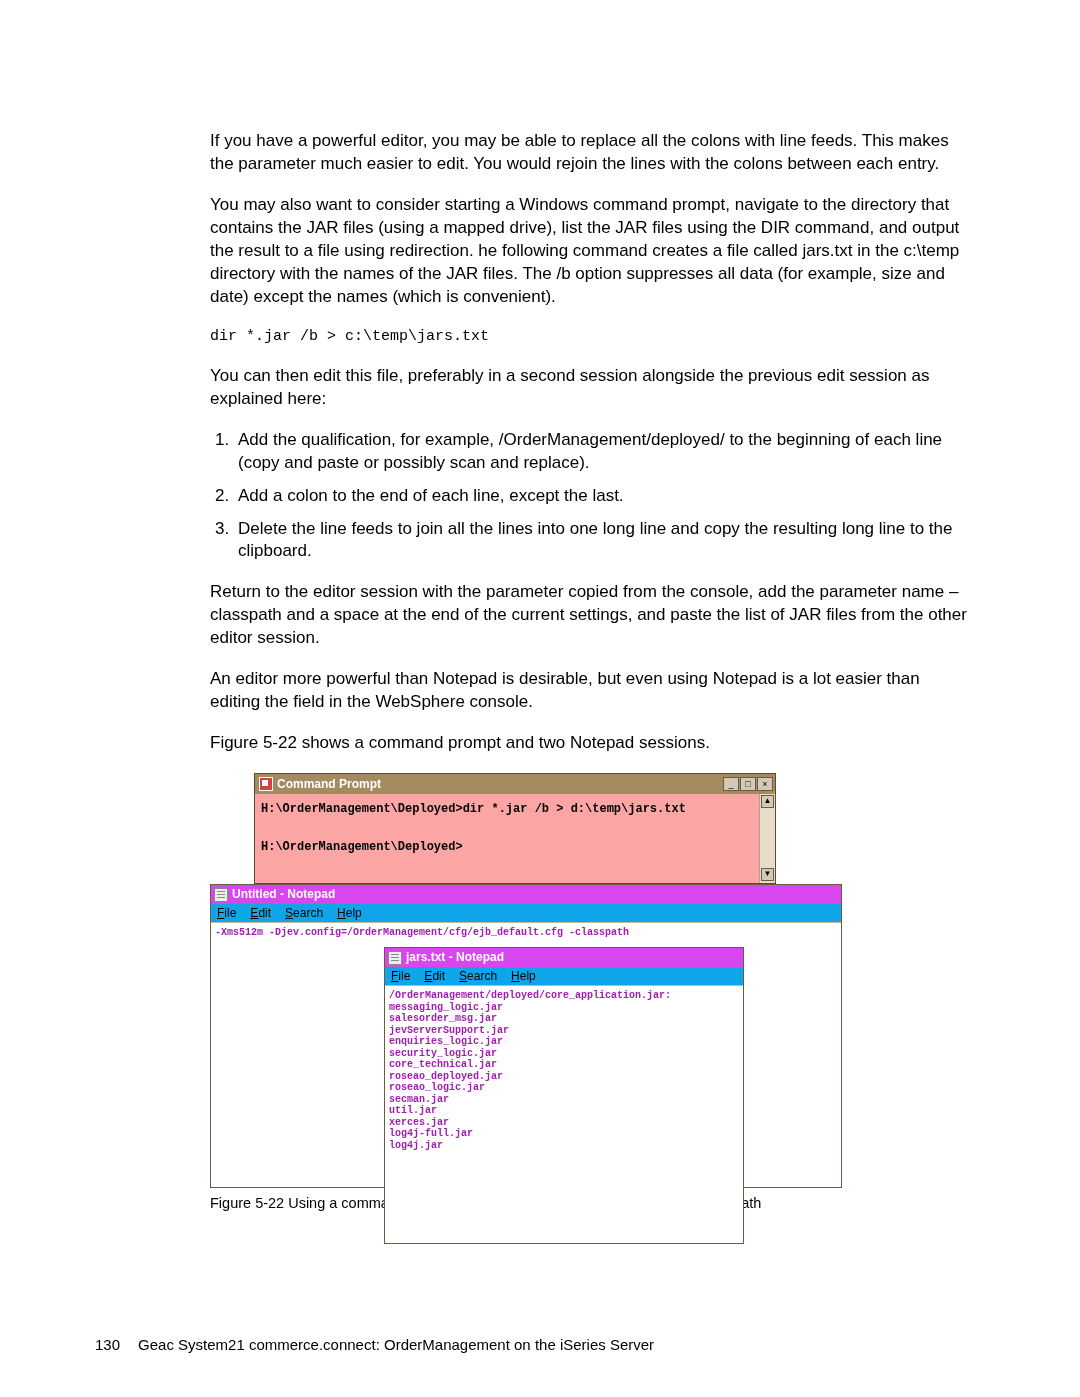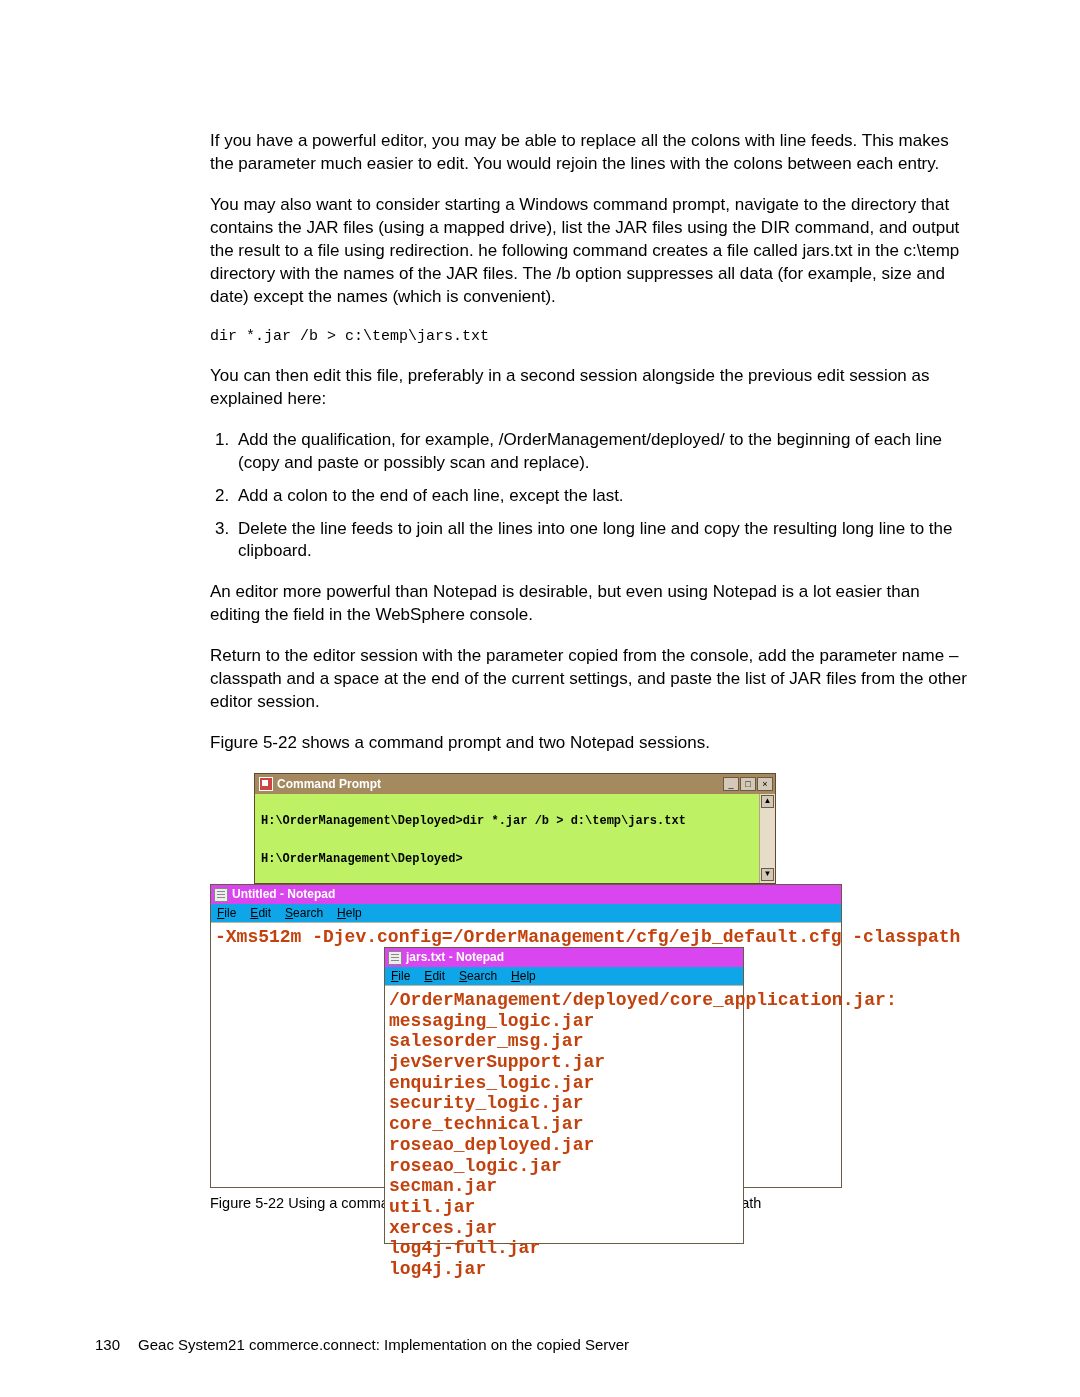--- a/index.html
+++ b/index.html
@@ -43,21 +43,21 @@
     height: 413px;
     margin: 18px 0 8px 0;
   }
   
   .cmd {
     position: absolute;
     left: 44px;
     top: 0;
     width: 522px;
     height: 111px;
-    background: #bef264;
+    background: #fca5a5;
     border: 1px solid #5e4a2e;
     box-sizing: border-box;
   }
   .cmd .titlebar {
     height: 20px;
     background: #a58a60;
     display: flex;
     align-items: center;
     justify-content: space-between;
     padding: 0 2px 0 4px;
@@ -98,21 +98,21 @@
     background: #d4c9b8;
     border: 1px solid #6a5c42;
     box-sizing: border-box;
     font-size: 9px;
     line-height: 12px;
     text-align: center;
     font-family: Arial, sans-serif;
     color: #000;
   }
   .cmd .body {
-    padding: 18px 6px;
+    padding: 6px 6px;
     font-family: "Courier New", Courier, monospace;
     font-size: 12px;
     font-weight: bold;
     line-height: 1.6;
     color: #000;
     white-space: pre;
   }
   .cmd .scroll {
     position: absolute;
     top: 20px;
@@ -192,25 +192,25 @@
   .np .menubar span {
     text-decoration: underline;
     text-decoration-color: transparent;
   }
   .np .menubar .u {
     text-decoration: underline;
   }
   .np .body {
     padding: 4px 4px;
     font-family: "Courier New", Courier, monospace;
-    font-size: 18px;
+    font-size: 10px;
     font-weight: bold;
     line-height: 1.15;
     white-space: pre;
-    color: #c2410c;
+    color: #a21caf;
   }
   .np1 {
     left: 0;
     top: 111px;
     width: 632px;
     height: 304px;
   }
   .np2 {
     left: 174px;
     top: 174px;
@@ -243,22 +243,22 @@
   <p class="para">You may also want to consider starting a Windows command prompt, navigate to the directory that contains the JAR files (using a mapped drive), list the JAR files using the DIR command, and output the result to a file using redirection. he following command creates a file called jars.txt in the c:\temp directory with the names of the JAR files. The /b option suppresses all data (for example, size and date) except the names (which is convenient).</p>
   <p class="mono">dir *.jar /b &gt; c:\temp\jars.txt</p>
   <p class="para">You can then edit this file, preferably in a second session alongside the previous edit session as explained here:</p>
 
   <ol class="steps">
     <li>Add the qualification, for example, /OrderManagement/deployed/ to the beginning of each line (copy and paste or possibly scan and replace).</li>
     <li>Add a colon to the end of each line, except the last.</li>
     <li>Delete the line feeds to join all the lines into one long line and copy the resulting long line to the clipboard.</li>
   </ol>
 
+  <p class="para">Return to the editor session with the parameter copied from the console, add the parameter name –classpath and a space at the end of the current settings, and paste the list of JAR files from the other editor session.</p>
   <p class="para">An editor more powerful than Notepad is desirable, but even using Notepad is a lot easier than editing the field in the WebSphere console.</p>
-  <p class="para">Return to the editor session with the parameter copied from the console, add the parameter name –classpath and a space at the end of the current settings, and paste the list of JAR files from the other editor session.</p>
   <p class="para">Figure 5-22 shows a command prompt and two Notepad sessions.</p>
 
   <div class="shot">
 
     <div class="cmd">
       <div class="titlebar">
         <div class="tl">
           <span class="ico"></span>
           <span class="ttxt">Command Prompt</span>
         </div>
@@ -317,16 +317,16 @@
 log4j-full.jar
 log4j.jar</div>
     </div>
 
   </div>
 
   <p class="caption">Figure 5-22   Using a command prompt and two Notepad sessions to edit the classpath</p>
 
   <div class="footer">
     <span class="pg">130</span>
-    <span>Geac System21 commerce.connect: Implementation on the copied Server</span>
+    <span>Geac System21 commerce.connect: OrderManagement on the iSeries Server</span>
   </div>
 
 </div>
 
 </body></html>

